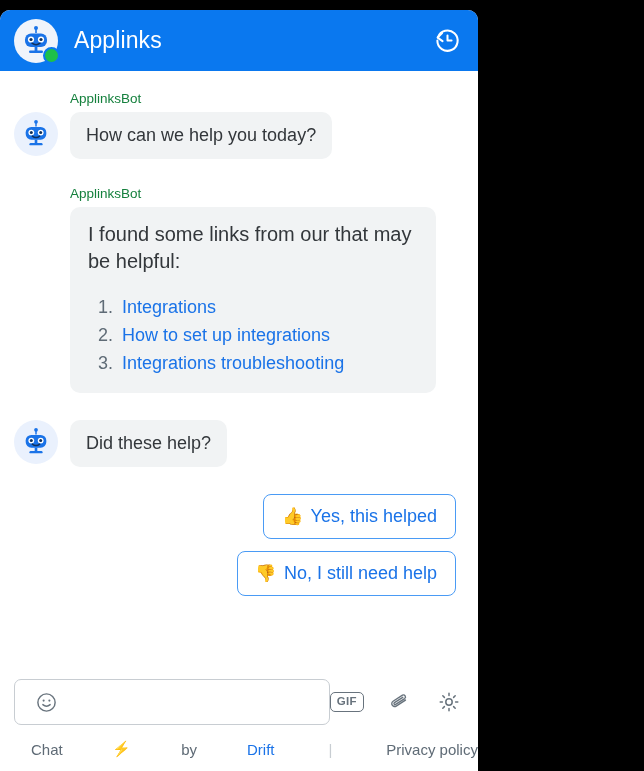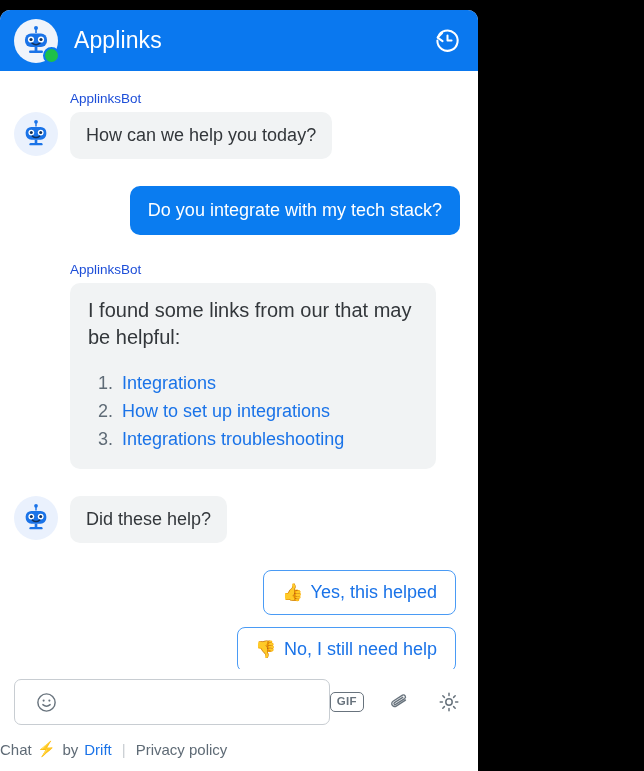--- a/index.html
+++ b/index.html
@@ -86,21 +86,21 @@
 
   
   .messages {
     flex: 1 1 auto;
     padding: 14px 18px 0 14px;
     overflow: hidden;
     background: #ffffff;
   }
   .sender-label {
     font-size: 13.5px;
-    color: #1d4ed8;
+    color: #15803d;
     margin: 6px 0 6px 56px;
     font-weight: 400;
   }
   .row {
     display: flex;
     align-items: flex-start;
     margin-bottom: 27px;
   }
   .row.user {
     justify-content: flex-end;
@@ -246,25 +246,26 @@
     cursor: pointer;
     line-height: 1;
   }
 
   
   .footer {
     flex: 0 0 auto;
     height: 44px;
     display: flex;
     align-items: center;
-    justify-content: flex-start;
+    justify-content: space-between;
     gap: 6px;
     font-size: 15px;
     color: #5f6b76;
     background: #ffffff;
+    padding-left: 31px;
   }
   .footer .brand { color: #1a73e8; cursor: pointer; }
   .footer .divider { color: #c8cdd2; margin: 0 4px; }
   .footer .privacy { color: #5f6b76; cursor: pointer; text-decoration: none; }
   .bolt { color: #ffc107; font-size: 15px; }
 </style>
 </head>
 <body>
 
 <div class="widget">
@@ -314,23 +315,20 @@
             <circle cx="21" cy="14.5" r="1.6" fill="#10305c"></circle>
             <path d="M12 18.2 Q16 21.2 20 18.2" stroke="#10305c" stroke-width="1.5" fill="none" stroke-linecap="round"></path>
             <rect x="14.6" y="22" width="2.8" height="4" fill="#1a73e8"></rect>
             <rect x="9" y="25.5" width="14" height="2.6" rx="1.3" fill="#1a73e8"></rect>
           </svg>
         </div>
       </div>
       <div class="bubble">How can we help you today?</div>
     </div>
 
-    <div class="row user">
-      <div class="bubble user">Do you integrate with my tech stack?</div>
-    </div>
 
     <div class="sender-label">ApplinksBot</div>
 
     <div class="row">
       <div class="avatar-slot empty"></div>
       <div class="bubble links">
         <p>I found some links from our that may be helpful:</p>
         <ol>
           <li><a>Integrations</a></li>
           <li><a>How to set up integrations</a></li>

